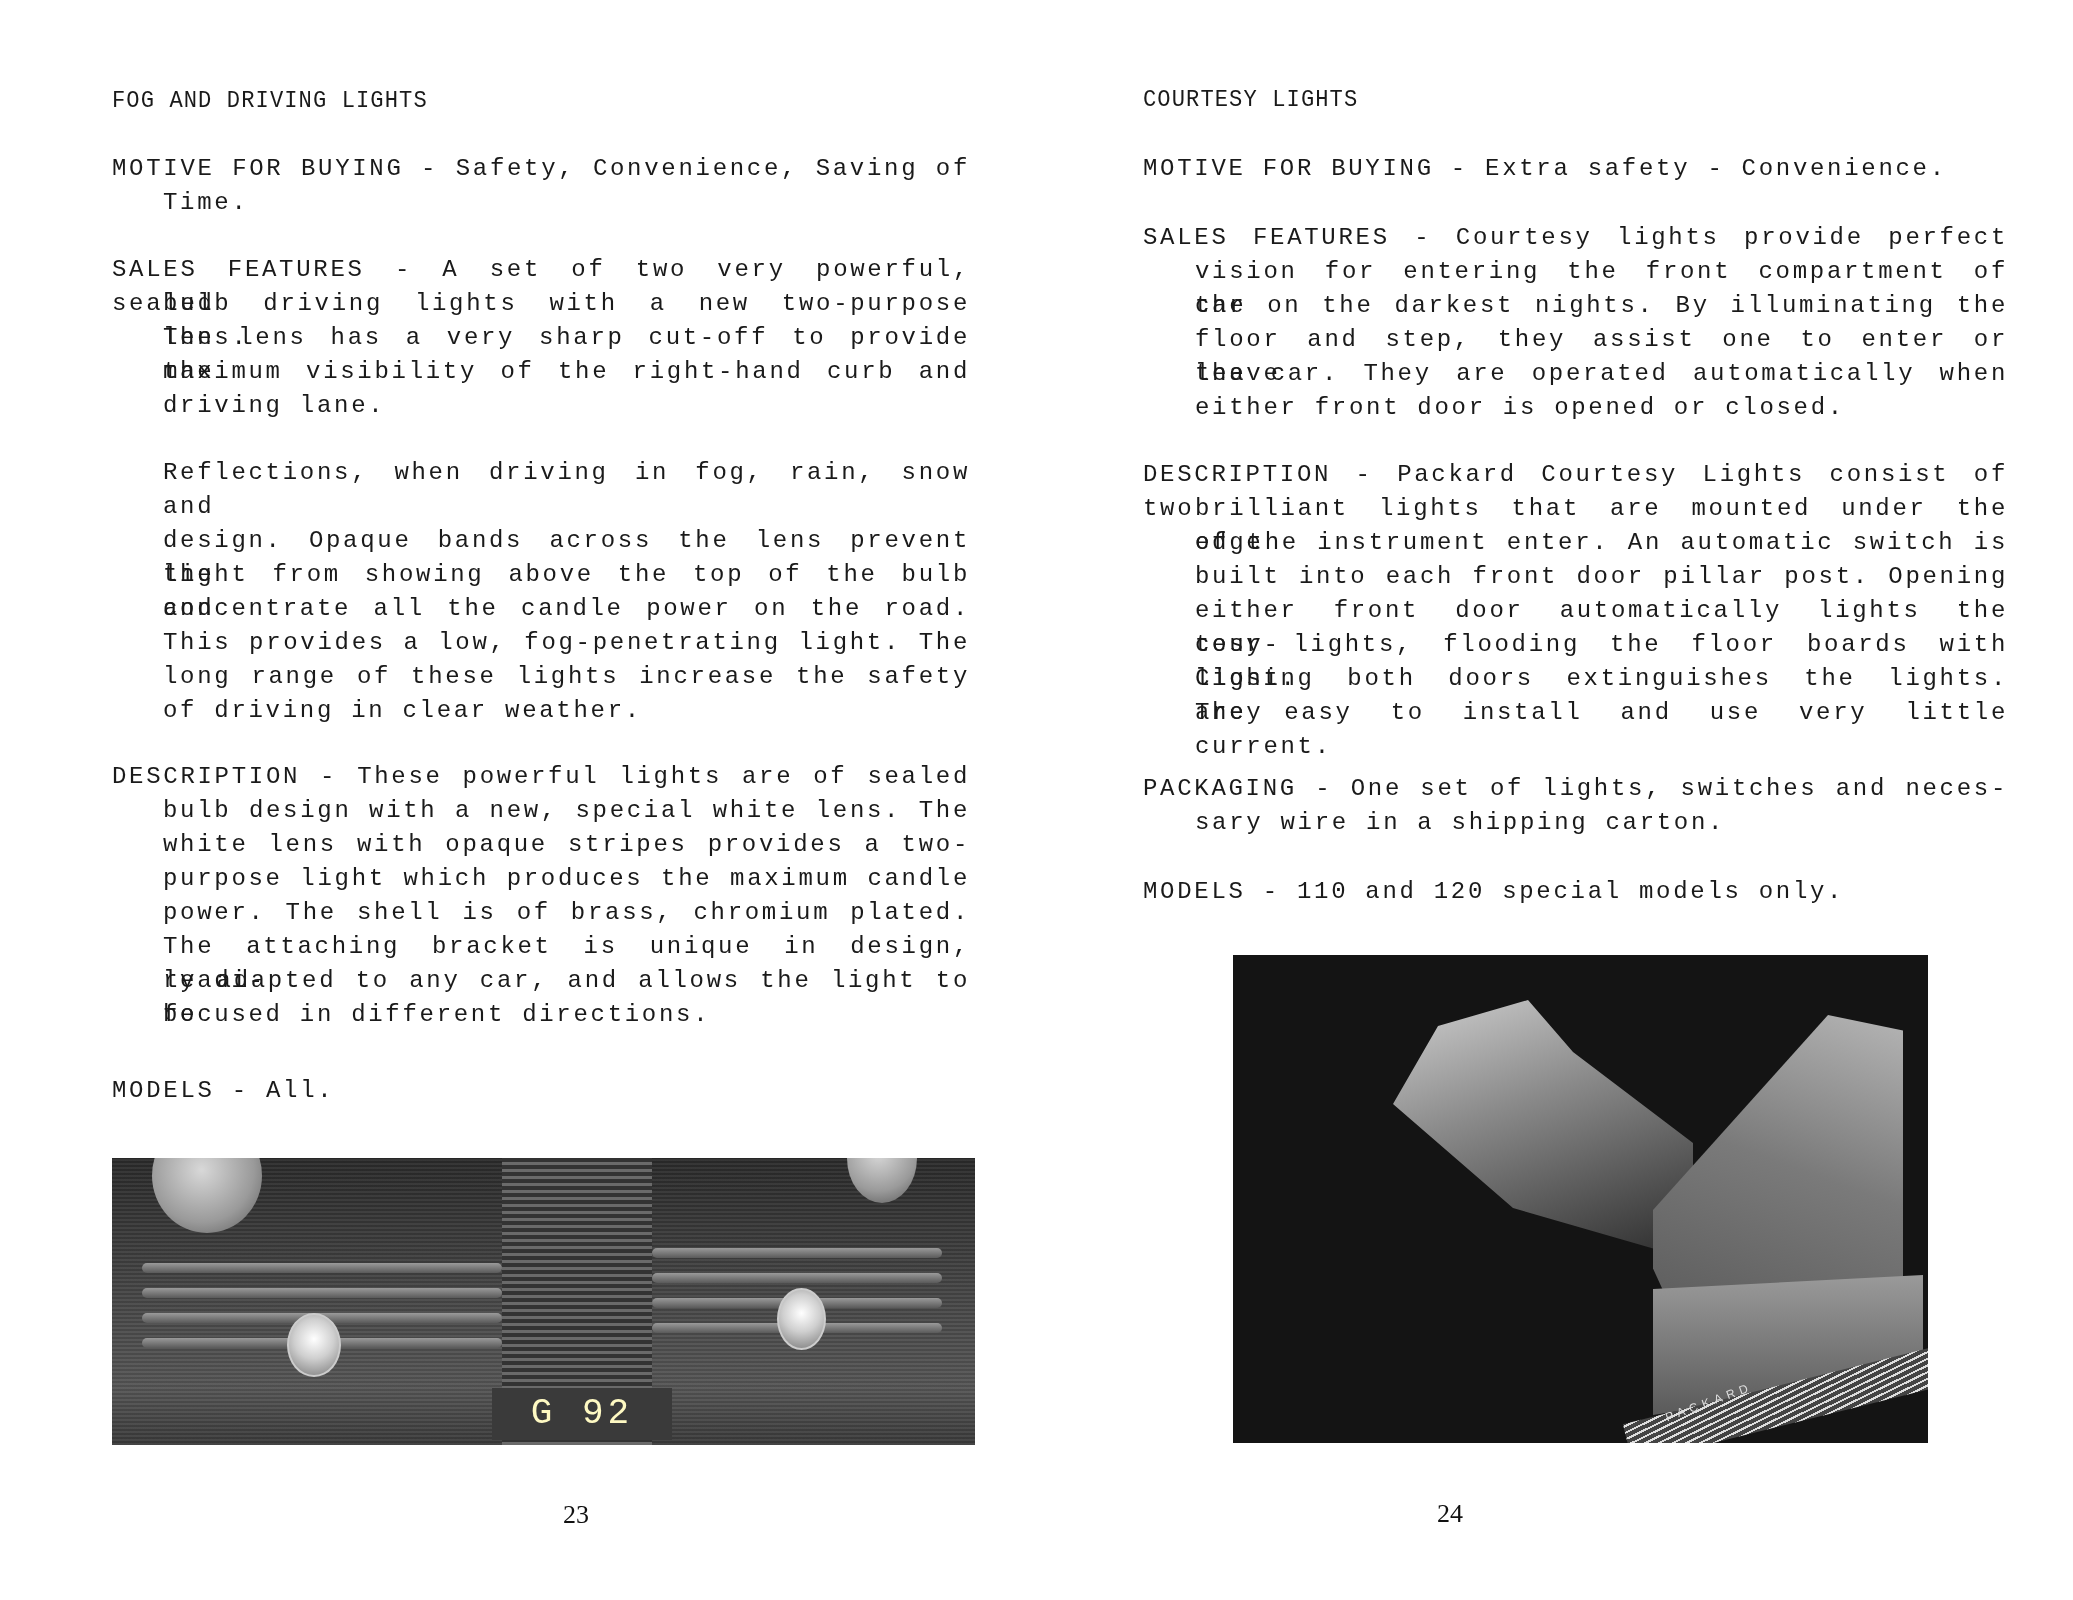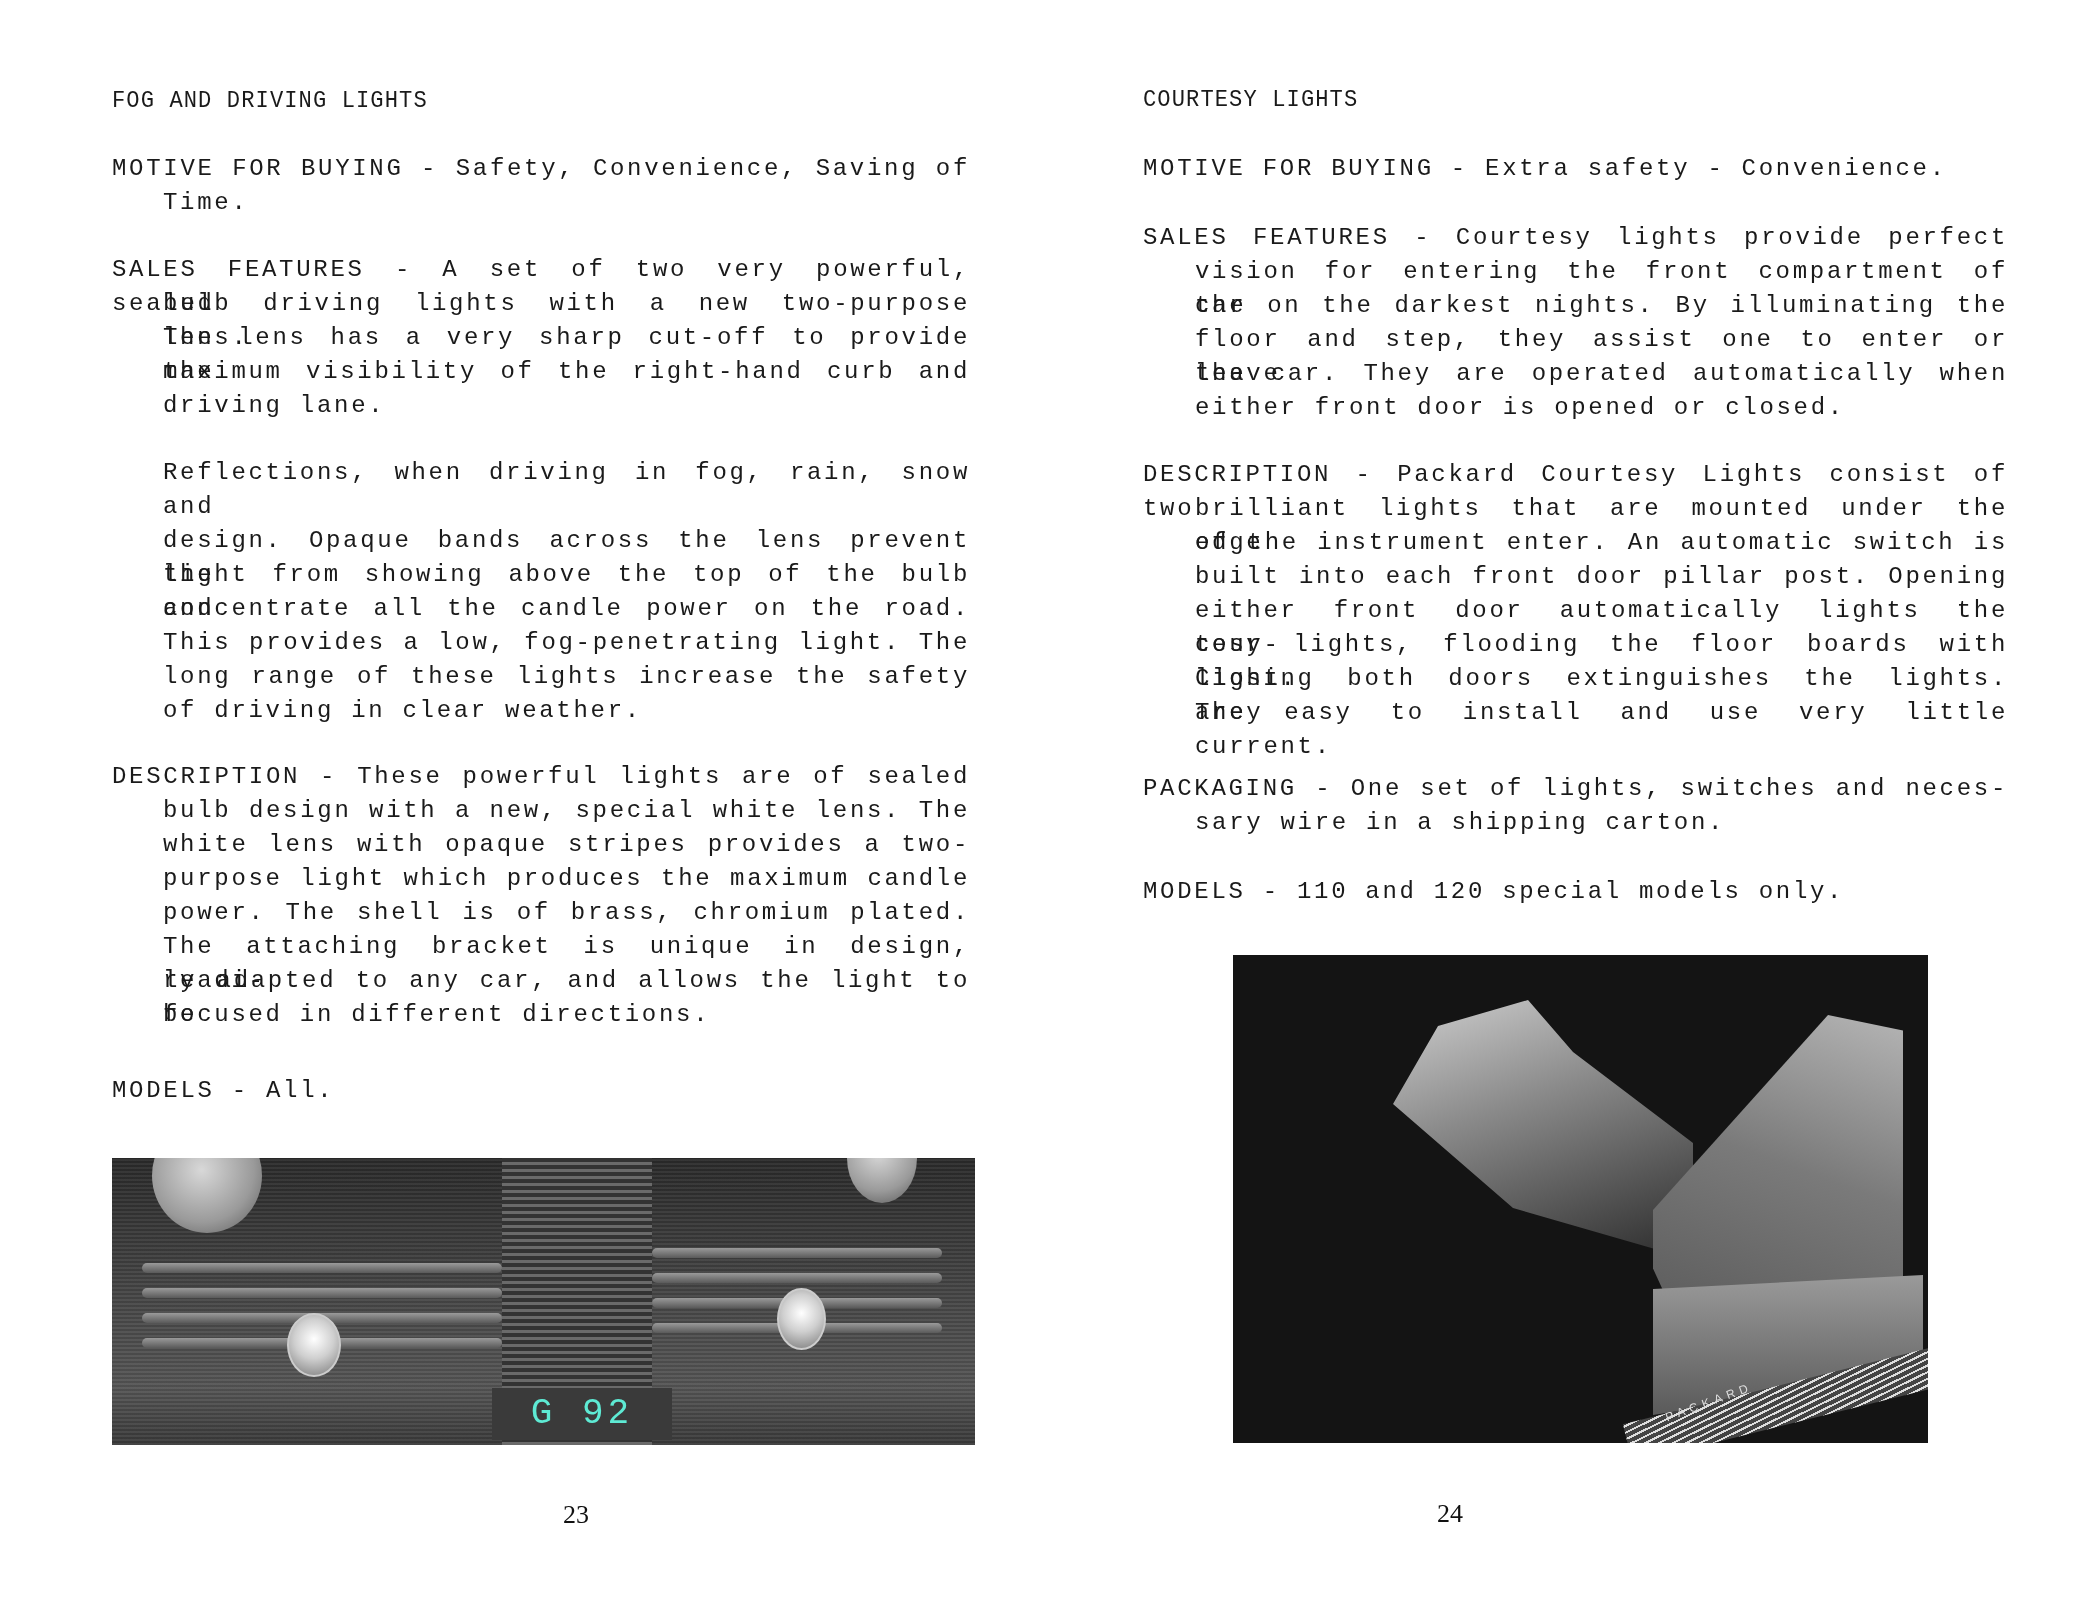--- a/index.html
+++ b/index.html
@@ -27,21 +27,21 @@
       linear-gradient(180deg,#2a2a2a 0%,#4a4a4a 55%,#555 80%,#3a3a3a 100%);
   }
   .bar { position:absolute; height:10px; background:linear-gradient(180deg,#9a9a9a,#5a5a5a); border-radius:5px; }
   .center-grille { position:absolute; left:225px; top:0; width:85px; height:100%;
     background:repeating-linear-gradient(0deg,#6a6a6a 0 3px,#333 3px 7px); }
   .headlamp { position:absolute; border-radius:50%;
     background:radial-gradient(circle at 45% 45%,#d8d8d8 0%,#9a9a9a 60%,#555 100%); }
   .foglamp { position:absolute; border-radius:50%; border:2px solid #ccc;
     background:radial-gradient(circle at 50% 40%,#ffffff 0%,#cfcfcf 45%,#777 100%); }
   .plate { position:absolute; left:290px; top:235px; width:180px; height:52px;
-    background:#3a3a3a; color:#5eead4; font-family:"Liberation Mono",monospace; font-size:36px;
+    background:#3a3a3a; color:#fef9c3; font-family:"Liberation Mono",monospace; font-size:36px;
     letter-spacing:4px; text-align:center; line-height:52px; }
   
   .interior-bg { position:absolute; inset:0; background:#141414; }
   .door-panel { position:absolute; left:420px; top:60px; width:250px; height:390px;
     background:linear-gradient(200deg,#b5b5b5 0%,#7a7a7a 40%,#4e4e4e 100%);
     clip-path:polygon(70% 0,100% 4%,100% 88%,25% 100%,0 65%,0 50%); }
   .seat-back { position:absolute; left:160px; top:45px; width:300px; height:260px;
     background:linear-gradient(160deg,#cfcfcf 0%,#8a8a8a 40%,#2a2a2a 100%);
     clip-path:polygon(15% 10%,45% 0,60% 20%,100% 55%,100% 100%,40% 80%,0 40%); }
   .floor { position:absolute; left:420px; top:320px; width:270px; height:140px;

